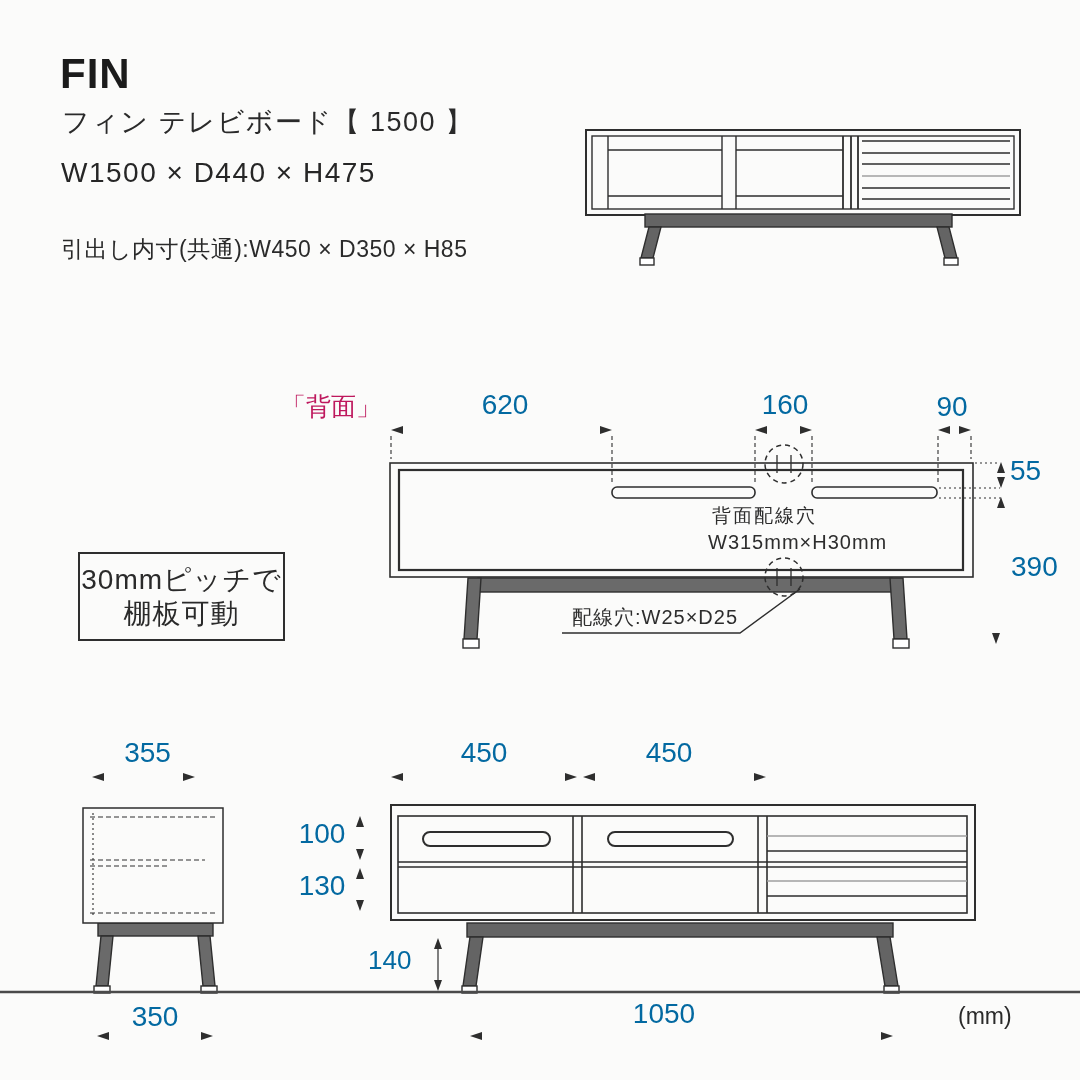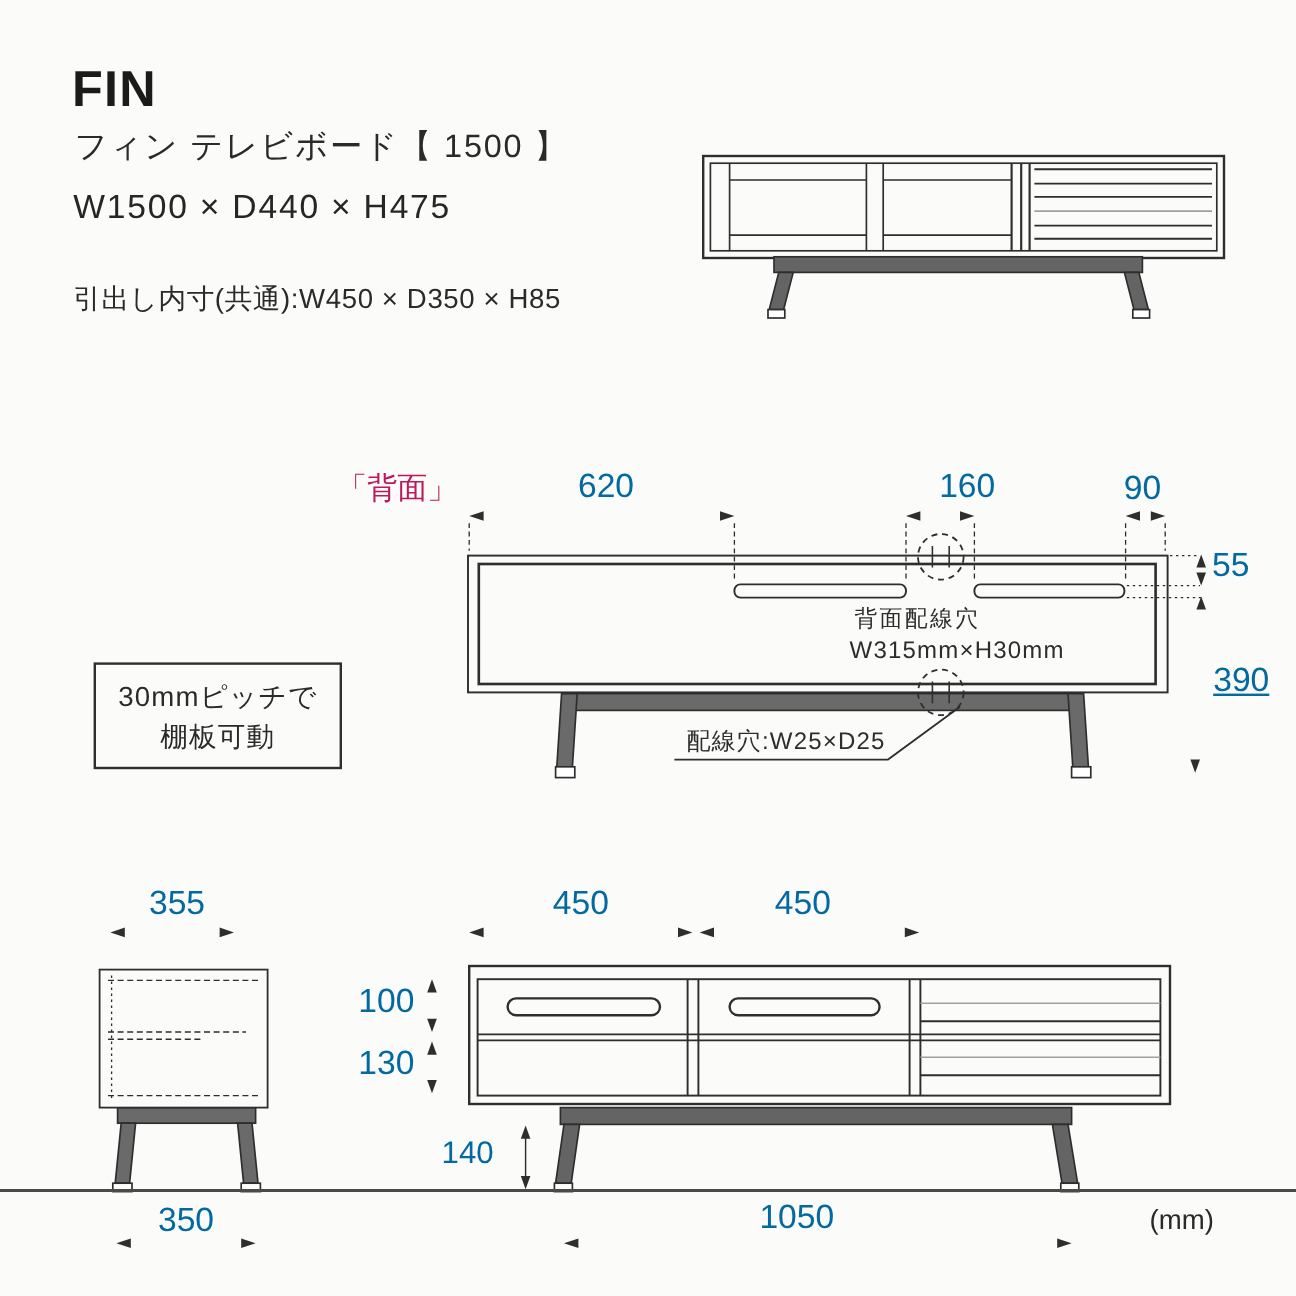--- a/index.html
+++ b/index.html
@@ -11,41 +11,41 @@
   }
   svg.linework{position:absolute;left:0;top:0;}
   .txt{position:absolute;white-space:nowrap;color:#242424;}
   .t-fin{left:60px;top:50px;font-size:42px;font-weight:bold;letter-spacing:1px;color:#1b1b1b;}
   .t-sub{left:62px;top:104px;font-size:27px;letter-spacing:1.5px;color:#2a2a2a;}
   .t-size{left:61px;top:157px;font-size:28px;letter-spacing:1.5px;color:#262626;}
   .t-drawer{left:61px;top:234px;font-size:23px;letter-spacing:0.5px;color:#2a2a2a;}
   .t-rear-label{left:281px;top:390px;font-size:25px;color:#be185d;text-align:right;}
   .dim{font-size:28px;color:#0369a1;text-align:center;}
   .d620{left:450px;top:389px;width:110px;}
-  .d160{left:750px;top:389px;width:112px;}
+  .d160{left:729px;top:389px;width:112px;}
   .d90{left:914px;top:391px;width:76px;}
   .d55{left:1010px;top:455px;}
-  .d390{left:1011px;top:551px;text-decoration:underline;}
+  .d390{left:1011px;top:551px;}
   .d355{left:95px;top:737px;width:105px;}
   .d450a{left:429px;top:737px;width:110px;}
   .d450b{left:614px;top:737px;width:110px;}
   .d100{left:294px;top:818px;width:56px;}
   .d130{left:294px;top:870px;width:56px;}
   .d140{left:368px;top:945px;font-size:26px;}
   .d350{left:100px;top:1001px;width:110px;}
   .d1050{left:598px;top:998px;width:132px;}
   .t-hole1{left:712px;top:503px;font-size:19px;letter-spacing:2px;color:#2d2d2d;}
   .t-hole2{left:708px;top:531px;font-size:20px;letter-spacing:1px;color:#2d2d2d;}
   .t-wirehole{left:572px;top:604px;font-size:20px;letter-spacing:1px;color:#2d2d2d;}
   .t-unit{left:958px;top:1003px;font-size:23px;color:#2a2a2a;}
   .notebox{
     position:absolute;left:78px;top:552px;width:203px;height:85px;
     border:2px solid #2e2e2e;background:#fbfbfa;
     display:flex;flex-direction:column;align-items:center;justify-content:center;
-    font-size:23px;line-height:34px;color:#2a2a2a;letter-spacing:1px;text-align:center;
+    font-size:28px;line-height:34px;color:#2a2a2a;letter-spacing:1px;text-align:center;
   }
 </style>
 </head>
 <body>
 
 <div class="canvas">
 
   <svg class="linework" width="1080" height="1080" viewBox="0 0 1080 1080">
 
     <g stroke="#2e2e2e" fill="none" stroke-width="1.4">

